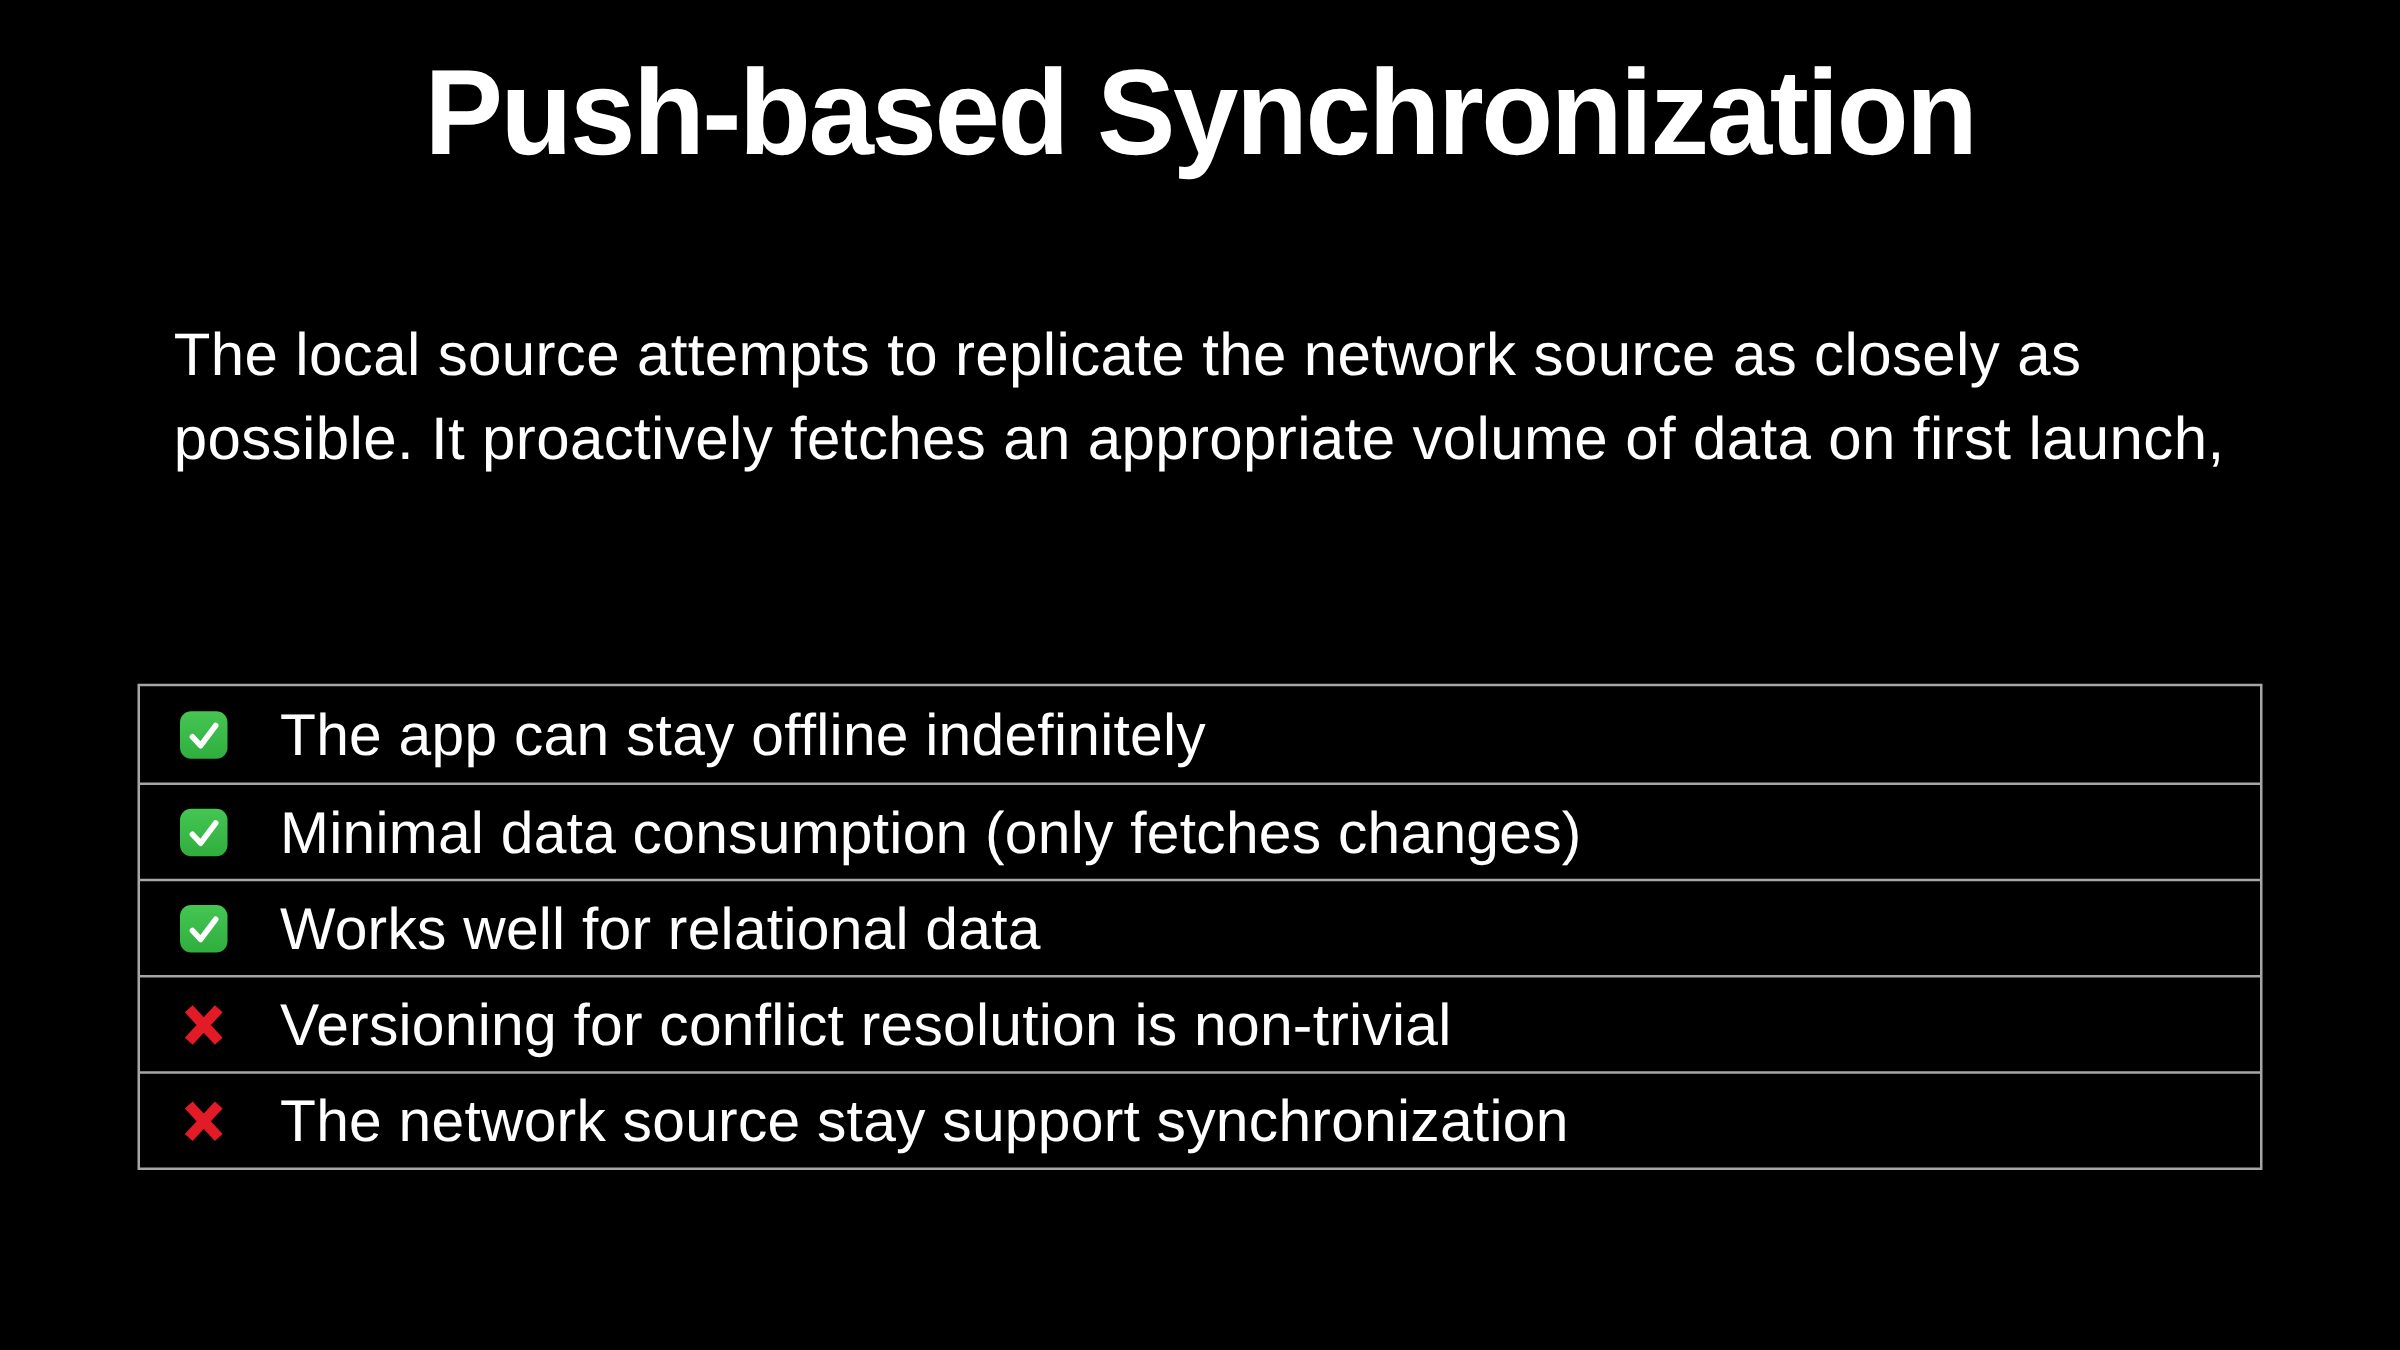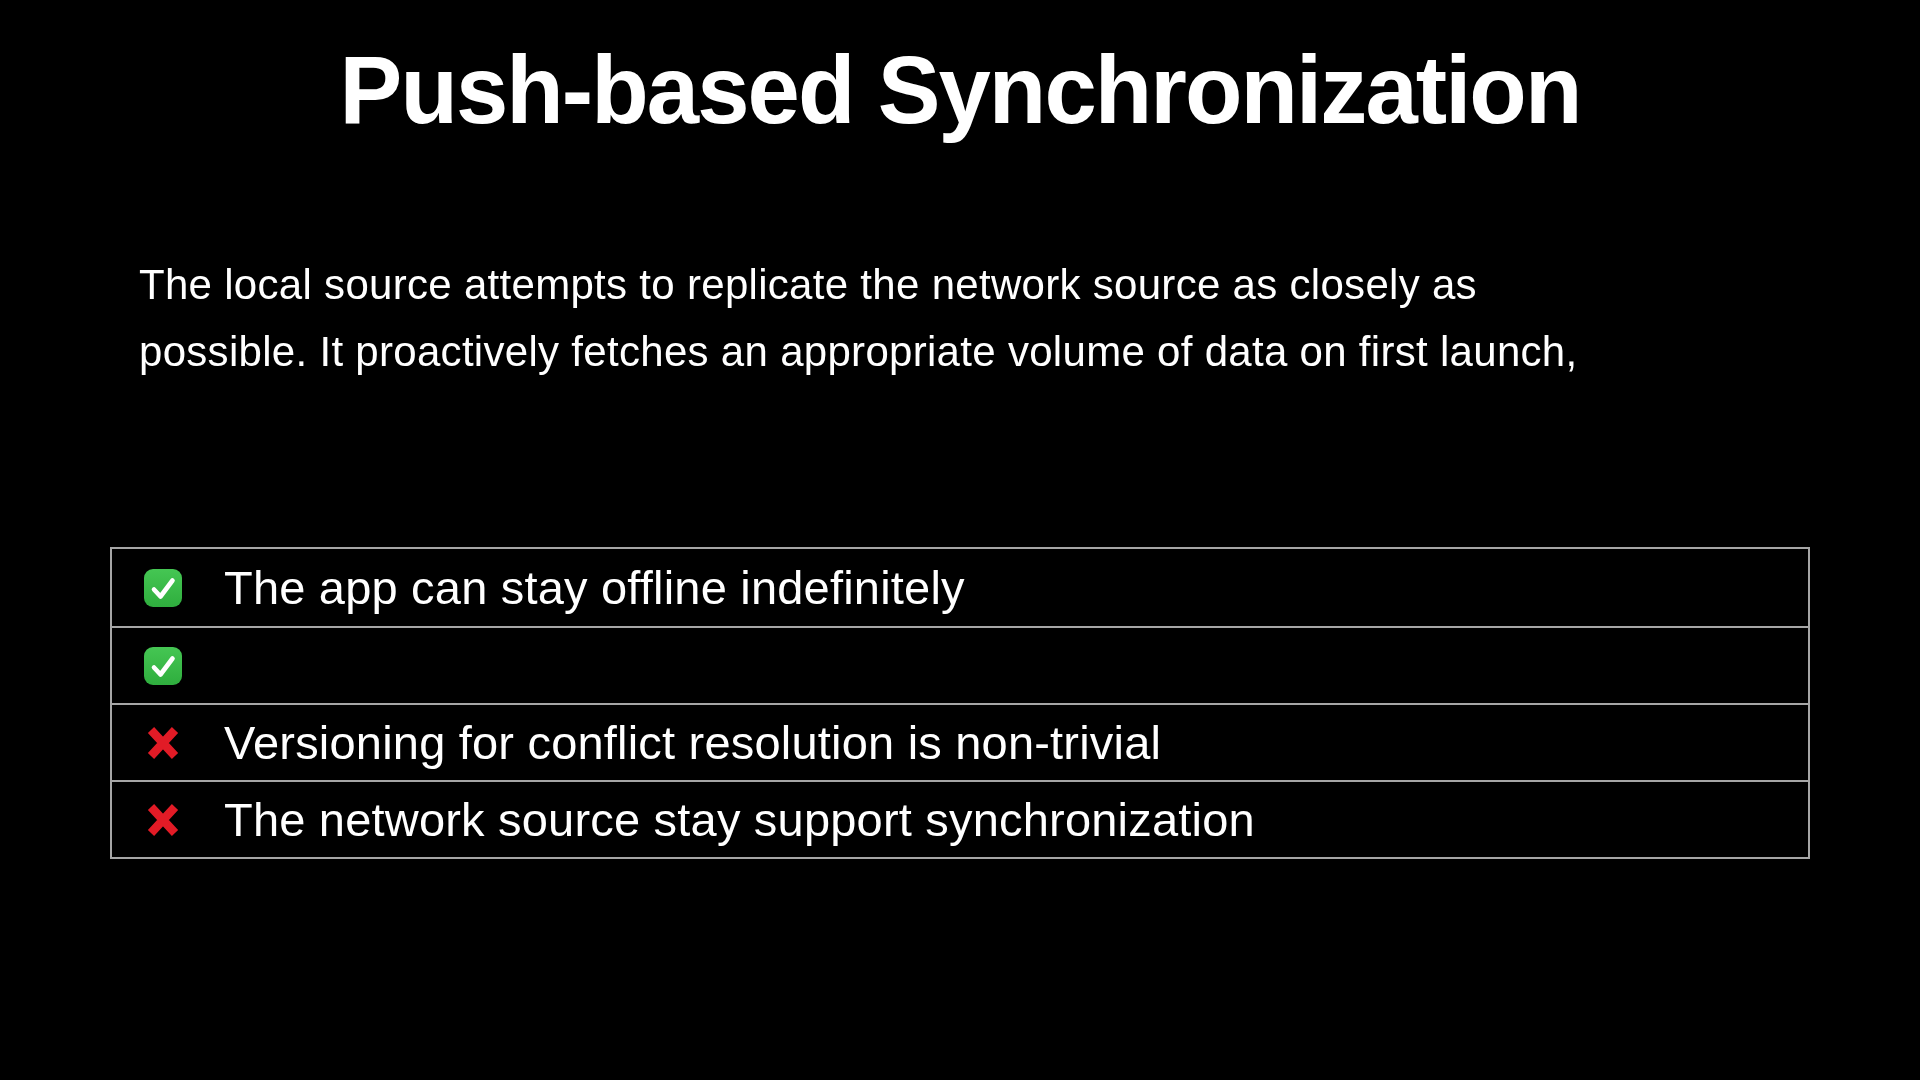--- a/index.html
+++ b/index.html
@@ -29,21 +29,21 @@
     letter-spacing: -2px;
     transform: scaleX(0.97);
     transform-origin: center;
     font-family: "Liberation Sans", "DejaVu Sans", sans-serif;
   }
   .description {
     position: absolute;
     left: 139px;
     top: 251px;
     width: 1700px;
-    font-size: 42px;
+    font-size: 48px;
     line-height: 67px;
     letter-spacing: 0.3px;
     font-weight: 400;
   }
   .pros-cons-table {
     position: absolute;
     left: 110px;
     top: 547px;
     width: 1700px;
     box-sizing: border-box;
@@ -106,29 +106,40 @@
     <span class="icon check-icon">
       <svg viewBox="0 0 40 40" width="40" height="40">
         <rect x="1" y="1" width="38" height="38" rx="9" fill="url(#check-grad)"></rect>
         <path d="M11 21.5 L17.5 28.5 L29.5 12.5" stroke="#ffffff" stroke-width="4.6" fill="none" stroke-linecap="round" stroke-linejoin="round"></path>
       </svg>
     </span>
 
     <span class="row-label">The app can stay offline indefinitely</span>
   </div>
 
+  <div class="row">
+    <span class="icon check-icon">
+      <svg viewBox="0 0 40 40" width="40" height="40">
+        <rect x="1" y="1" width="38" height="38" rx="9" fill="url(#check-grad)"></rect>
+        <path d="M11 21.5 L17.5 28.5 L29.5 12.5" stroke="#ffffff" stroke-width="4.6" fill="none" stroke-linecap="round" stroke-linejoin="round"></path>
+      </svg>
+    </span>
+
+    <span class="row-label">Minimal data consumption (only fetches changes)</span>
+  </div>
 
   <div class="row">
     <span class="icon check-icon">
       <svg viewBox="0 0 40 40" width="40" height="40">
         <rect x="1" y="1" width="38" height="38" rx="9" fill="url(#check-grad)"></rect>
         <path d="M11 21.5 L17.5 28.5 L29.5 12.5" stroke="#ffffff" stroke-width="4.6" fill="none" stroke-linecap="round" stroke-linejoin="round"></path>
       </svg>
     </span>
 
+    <span class="row-label">Works well for relational data</span>
   </div>
 
   <div class="row">
 
     <span class="icon cross-icon">
       <svg viewBox="0 0 40 40" width="40" height="40">
         <path d="M8 7 L32 33 M32 7 L8 33" fill="none" stroke-width="8.5" stroke-linecap="butt"></path>
       </svg>
     </span>
     <span class="row-label">Versioning for conflict resolution is non-trivial</span>

